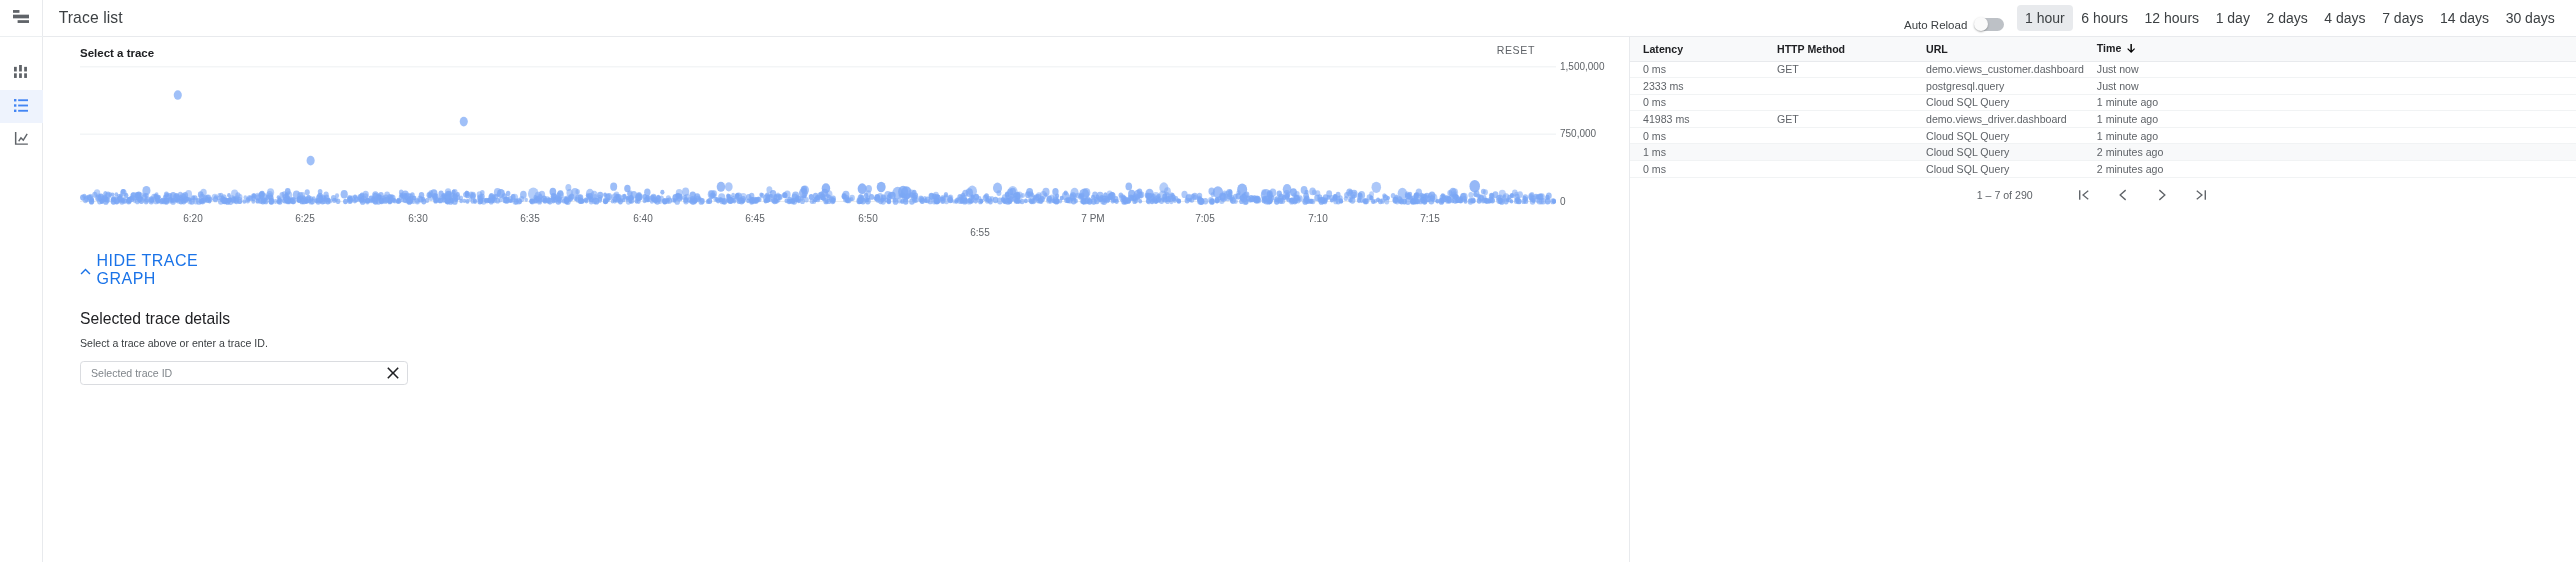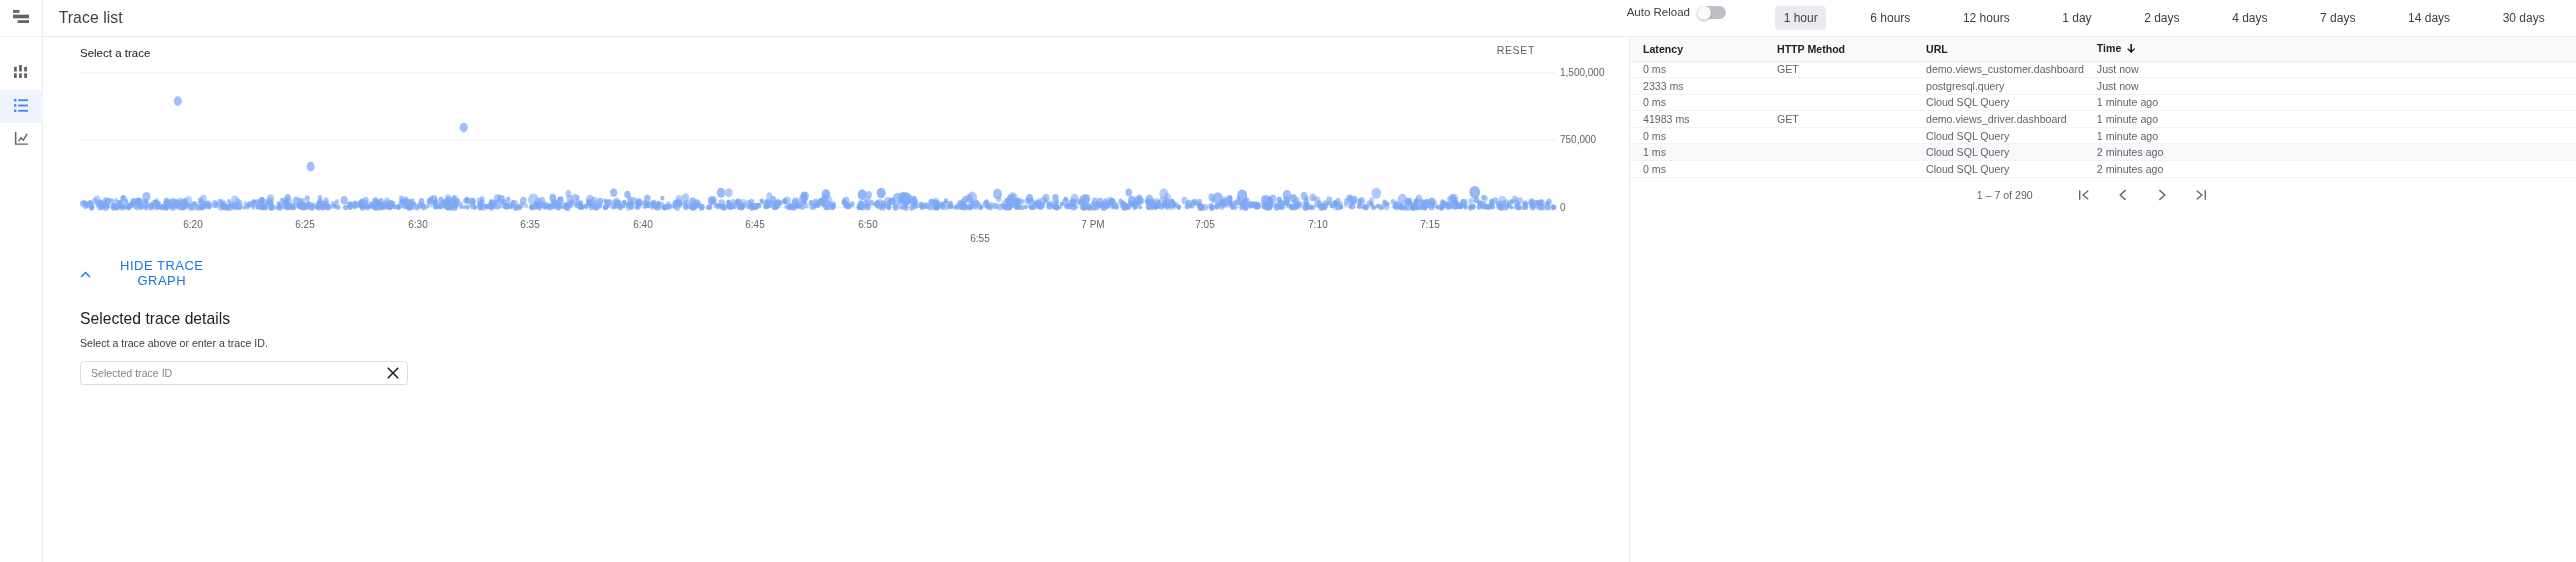--- a/index.html
+++ b/index.html
@@ -59,22 +59,22 @@
   }
   #page-title {
     font-size: 15.7px;
     color: #3c4043;
     font-weight: 400;
     letter-spacing: 0.1px;
   }
   #header-right {
     margin-left: auto;
     display: flex;
-    align-items: flex-start;
-    padding-right: 23px;
+    align-items: flex-end;
+    padding-right: 13px;
     gap: 0;
   }
   #auto-reload-label {
     font-size: 11.5px;
     color: #3c4043;
     margin-right: 7.4px;
   }
   .switch {
     width: 29px; height: 13px;
     border-radius: 6.5px;
@@ -84,27 +84,26 @@
   }
   .switch .knob {
     position: absolute;
     width: 14px; height: 14px;
     border-radius: 50%;
     background: #fafafa;
     top: -0.9px; left: -0.9px;
     box-shadow: 0 0.9px 1.8px rgba(60,64,67,.45);
   }
   .range-btn {
-    font-size: 12px;
+    font-size: 14px;
     color: #3c4043;
     padding: 4.6px 8.3px;
     border-radius: 4px;
     white-space: nowrap;
     cursor: pointer;
-    margin-left: 36px;
   }
   .range-btn.active { background: #e8eaed; }
 
   
   #filter-row {
     height: 34px;
     flex: 0 0 34px;
     display: flex;
     align-items: center;
     padding-left: 37px;
@@ -124,38 +123,38 @@
   }
   #trace-filter-input::placeholder { color: #9aa0a6; }
 
   
   #body-area { flex: 1 1 auto; display: flex; align-items: flex-start; }
 
   
   #graph-col { width: 1586px; flex: 0 0 1586px; position: relative; }
   #select-trace-title {
     font-size: 11.5px;
-    font-weight: normal;
+    font-weight: bold;
     color: #202124;
     padding: 10px 0 0 37px;
   }
   #reset-btn {
     position: absolute;
     top: 7.4px;
     right: 94px;
     font-size: 10.6px;
     letter-spacing: 0.6px;
     color: #5f6368;
     font-weight: 500;
     cursor: pointer;
     text-align: center;
   }
   #chart-wrap {
     position: relative;
-    margin-top: 9px;
+    margin-top: 3px;
     margin-left: 37px;
     width: 1476px;
     height: 148px;
   }
   #chart-svg { display: block; }
   .ylabel {
     position: absolute;
     right: -61px;
     font-size: 10px;
     color: #5f6368;
@@ -175,24 +174,23 @@
     display: flex;
     align-items: center;
     padding-left: 37px;
     margin-top: 22px;
     cursor: pointer;
     width: 184px;
   }
   #hide-graph-row svg { fill: #1a73e8; margin-right: 5.5px; }
   #hide-graph-label {
     color: #1a73e8;
-    font-size: 13px;
+    font-size: 16px;
     font-weight: 500;
     letter-spacing: 0.5px;
-    text-align: center;
   }
 
   #details-title {
     padding-left: 37px;
     margin-top: 22px;
     font-size: 15.7px;
     color: #202124;
     font-weight: 400;
   }
   #details-sub {

